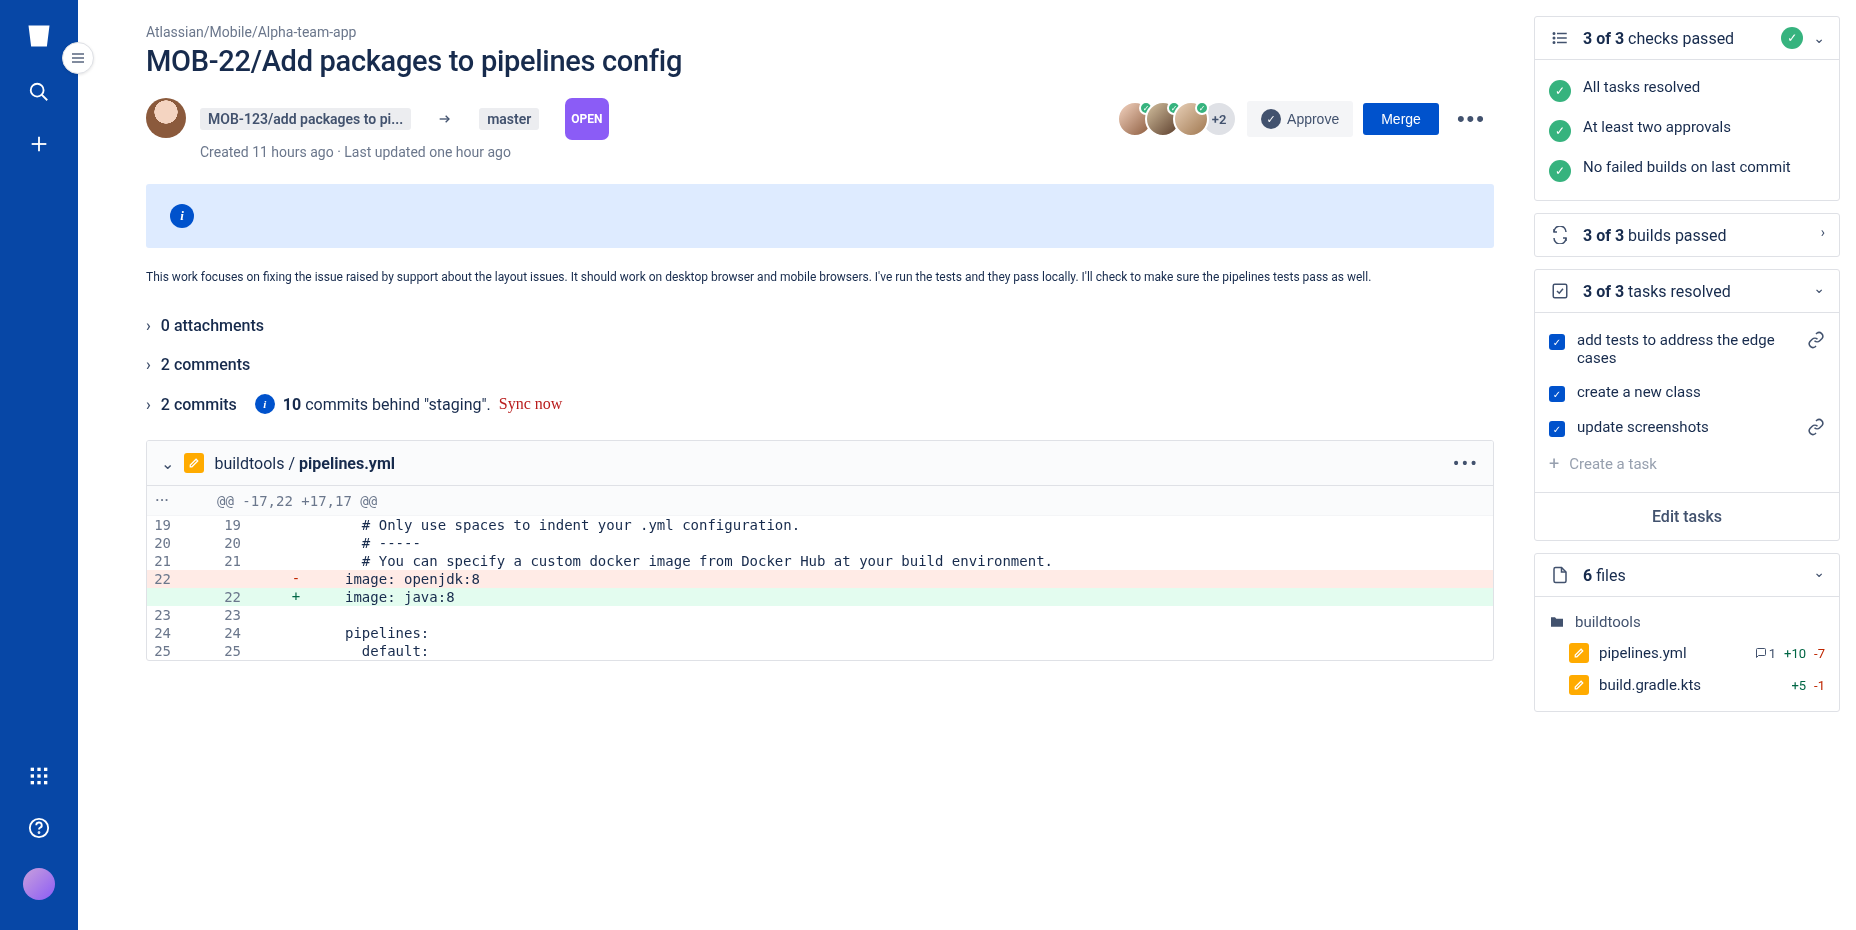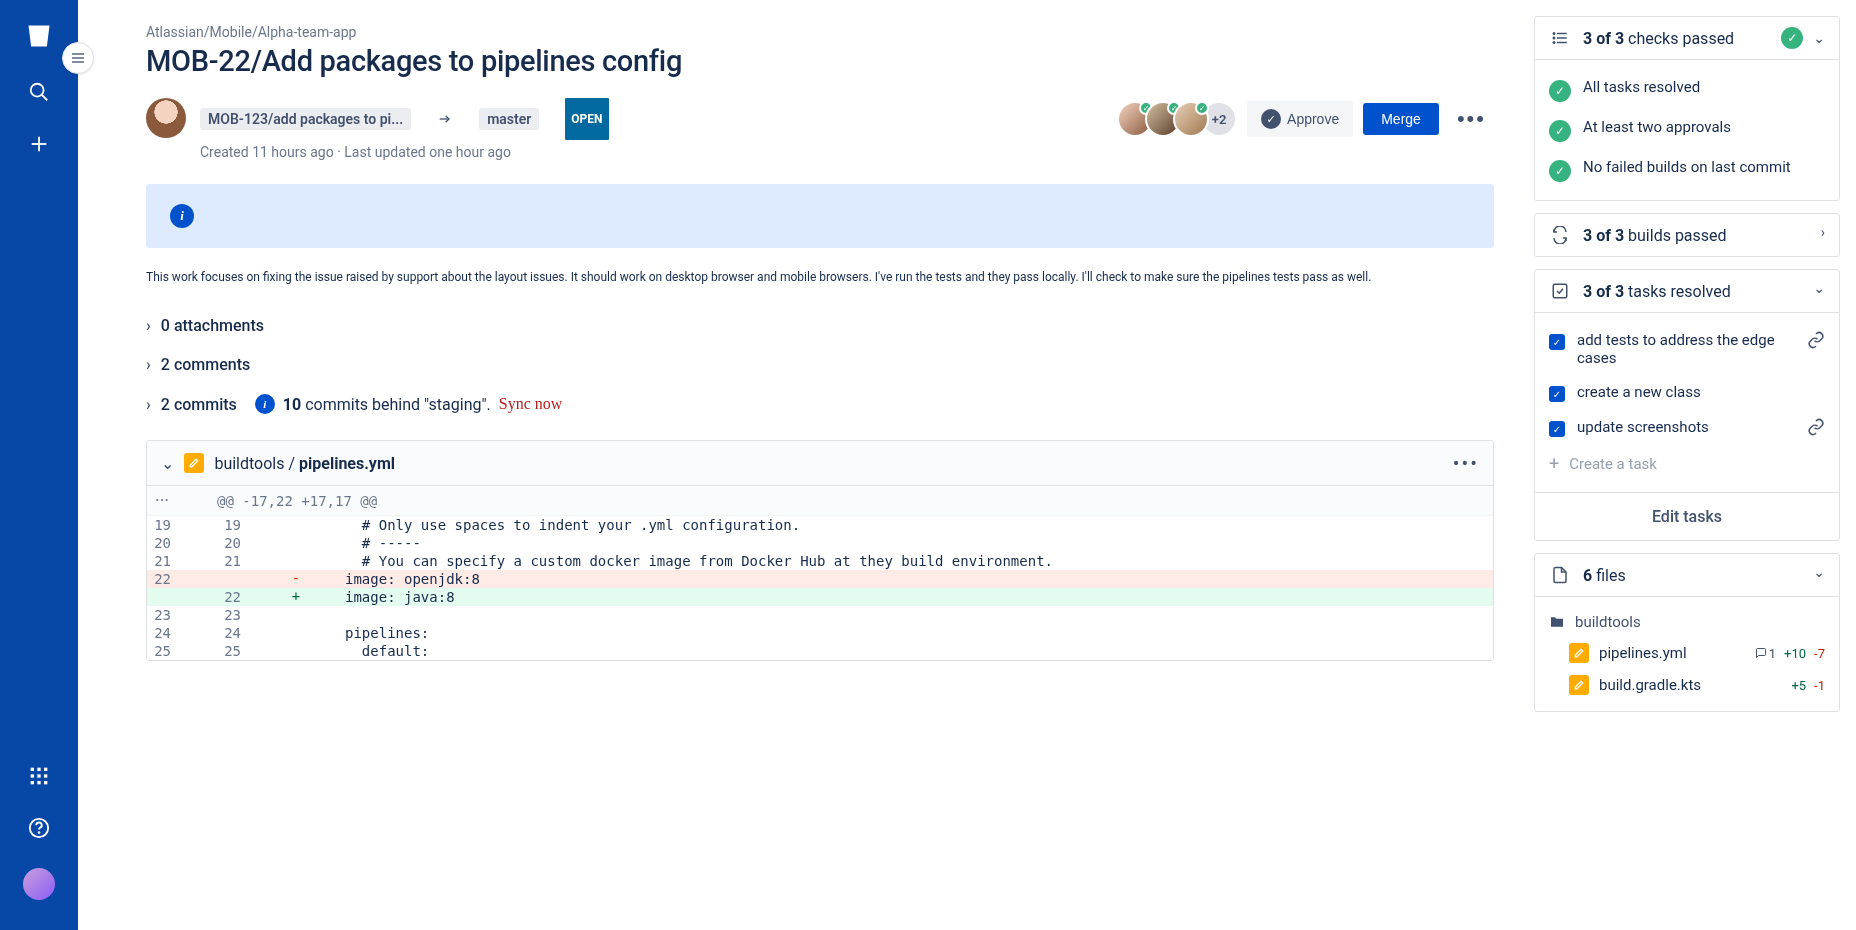--- a/index.html
+++ b/index.html
@@ -27,21 +27,21 @@
 .page-title { font-size:29px; font-weight:500; color:#172B4D; margin-bottom:20px; letter-spacing:-0.3px; }
 
 
 .pr-header { display:flex; align-items:flex-start; justify-content:space-between; margin-bottom:24px; }
 .pr-header-left { display:flex; align-items:flex-start; gap:14px; }
 .author-avatar { width:40px; height:40px; border-radius:50%; background: radial-gradient(circle at 50% 35%, #f4d4c1 35%, #8b5a3c 36%); }
 
 .branch-row { display:flex; align-items:center; gap:26px; margin-bottom:4px; flex-wrap:wrap; }
 .branch-chip { background:#ecedf0; padding:3px 8px; border-radius:3px; font-size:14px; color:#42526E; max-width:220px; overflow:hidden; text-overflow:ellipsis; white-space:nowrap; font-weight:600; }
 .arrow-icon { color:#42526E; }
-.status-badge { background:#0369a1; color:#fff; font-size:12px; font-weight:700; padding:14px 6px; border-radius:1px; }
+.status-badge { background:#8b5cf6; color:#fff; font-size:12px; font-weight:700; padding:14px 6px; border-radius:7px; }
 .meta-line { color:#6B778C; font-size:14px; }
 
 .pr-header-right { display:flex; align-items:center; gap:10px; }
 .reviewers { display:flex; }
 .reviewer { width:36px; height:36px; border-radius:50%; border:2px solid #fff; margin-left:-8px; background:#ddd; position:relative; }
 .reviewer:first-child { margin-left:0; }
 .reviewer .check { position:absolute; top:-2px; right:-2px; width:14px; height:14px; background:#36B37E; border:2px solid #fff; border-radius:50%; display:flex; align-items:center; justify-content:center; color:#fff; font-size:8px; }
 .reviewer-more { width:36px; height:36px; border-radius:50%; border:2px solid #fff; margin-left:-8px; background:#dfe1e6; display:flex; align-items:center; justify-content:center; font-size:13px; color:#42526E; font-weight:600; }
 .btn { border:none; border-radius:3px; padding:8px 14px; font-size:14px; font-weight:500; cursor:pointer; display:flex; align-items:center; gap:6px; }
 .btn-subtle { background:#f4f5f7; color:#42526E; }
@@ -286,21 +286,21 @@
           <div class="diff-line ">
             <div class="ln">20</div>
             <div class="ln2">20</div>
             <div class="marker"> </div>
             <div class="code">  # -----</div>
           </div>
           <div class="diff-line ">
             <div class="ln">21</div>
             <div class="ln2">21</div>
             <div class="marker"> </div>
-            <div class="code">  # You can specify a custom docker image from Docker Hub at they build environment.</div>
+            <div class="code">  # You can specify a custom docker image from Docker Hub at your build environment.</div>
           </div>
           <div class="diff-line del">
             <div class="ln">22</div>
             <div class="ln2"></div>
             <div class="marker">-</div>
             <div class="code">image: openjdk:8</div>
           </div>
           <div class="diff-line add">
             <div class="ln"></div>
             <div class="ln2">22</div>

